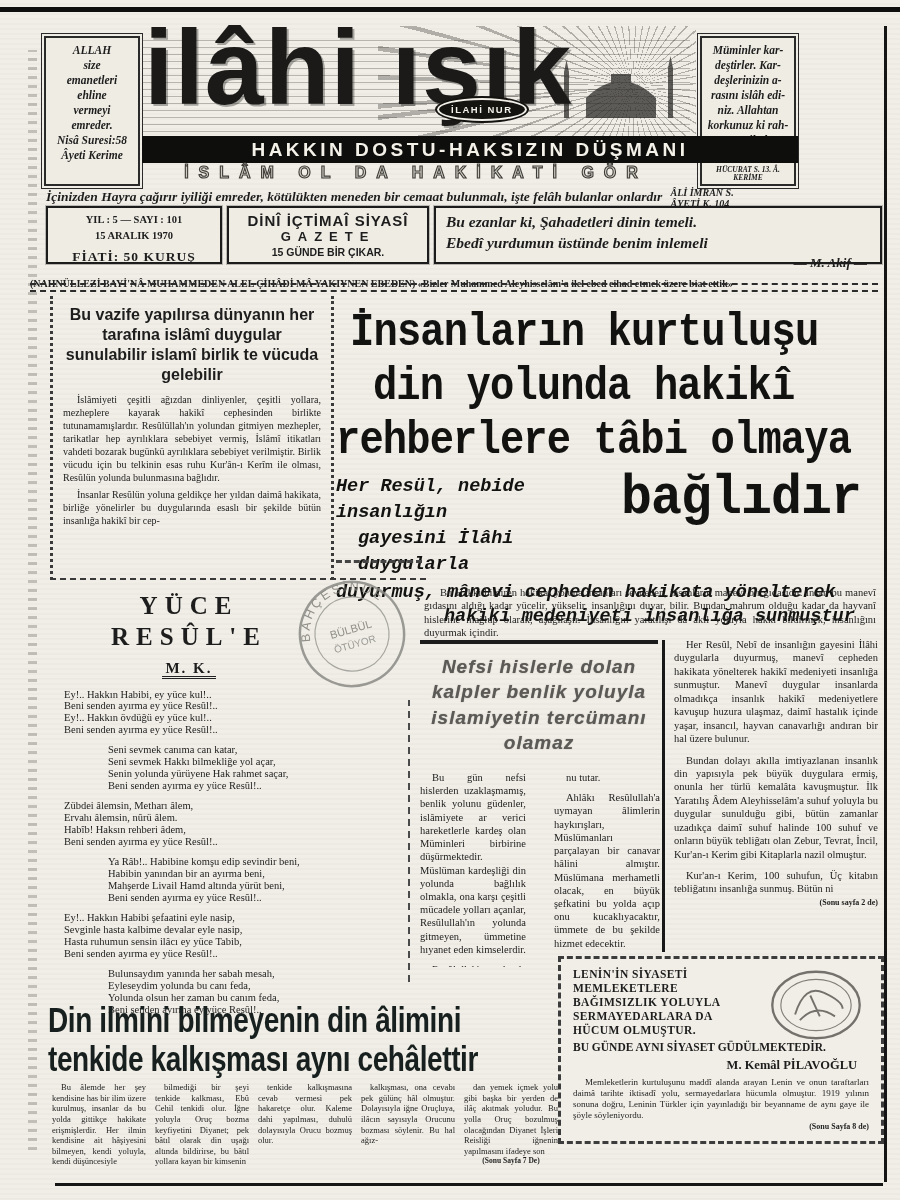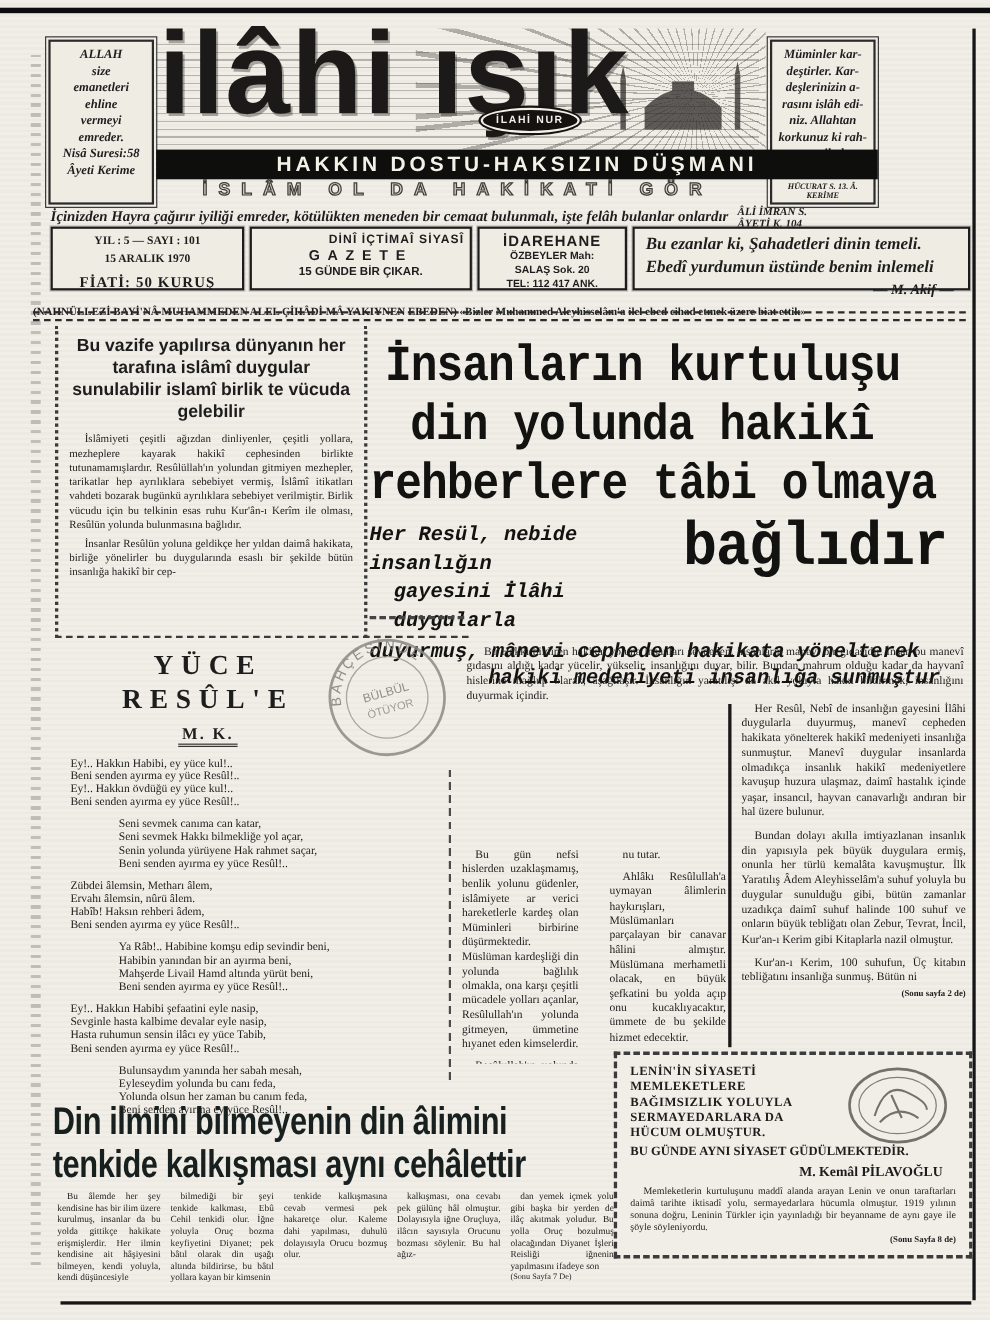--- a/index.html
+++ b/index.html
@@ -45,21 +45,21 @@
     font-weight:bold; font-size:13.5px; }
   .verse-ref { display:inline-block; font-size:10px; line-height:1.1; width:64px; white-space:normal;
     vertical-align:middle; margin-left:5px; font-style:italic; }
   
   .infobar { left:46px; top:206px; width:836px; height:58px; display:flex; }
   .infobox { border:2px solid #1c1c1c; box-shadow:0 0 0 1px rgba(28,28,28,.25); margin-right:5px;
     text-align:center; font-weight:bold; padding:4px 5px; box-sizing:border-box; background:#efece4; }
   .infobox.issue { width:176px; font-size:10.5px; line-height:1.5; }
   .infobox.issue .big { font-size:13.5px; letter-spacing:1px; margin-top:3px; }
   .infobox.gazette { width:202px; font-family:"Liberation Sans", sans-serif; }
-  .infobox.gazette .g1 { font-size:11px; letter-spacing:1px;text-align:right; }
+  .infobox.gazette .g1 { font-size:15px; letter-spacing:1px; }
   .infobox.gazette .g2 { font-size:13px; letter-spacing:7px; }
   .infobox.gazette .g3 { font-size:10.5px; margin-top:2px; }
   .infobox.office { width:136px; font-family:"Liberation Sans", sans-serif; }
   .infobox.office .t { font-size:13.5px; letter-spacing:1px; }
   .infobox.office .o { font-size:9.5px; line-height:1.35; }
   .infobox.quote { flex:1; margin-right:0; text-align:left; font-style:italic; font-size:15.5px;
     line-height:1.35; padding-left:10px; }
   .infobox.quote .attr { text-align:right; font-size:13px; padding-right:8px; }
   
   .bayat { left:30px; top:278px; width:848px; white-space:nowrap; font-size:10px; font-weight:bold; }
@@ -130,21 +130,21 @@
   .lenin .auth { text-align:right; font-size:12.5px; font-weight:bold; margin:5px 12px 4px 0; }
   .lenin .lbody { font-size:9px; line-height:1.22; text-align:justify; text-indent:12px; }
   .lenin .cont { text-align:right; font-size:8px; font-weight:bold; margin-top:1px; }
   
   .bottom-hl { left:48px; top:1000px; width:520px; font-family:"Liberation Sans", sans-serif;
     font-weight:bold; color:#17201e; }
   .bottom-hl .bl { font-size:35px; line-height:39px; letter-spacing:-.5px; white-space:nowrap;
     transform:scaleX(.8); transform-origin:left center; }
   .bottom-cols { left:52px; top:1082px; width:506px; height:102px; display:flex; gap:9px; overflow:hidden; }
   .bcol { width:94px; font-size:8.5px; line-height:1.25; text-align:justify; text-indent:9px; }
-  .bcol .cont { text-align:left; font-size:7.5px; font-weight:normal; text-indent:0; }
+  .bcol .cont { text-align:center; font-size:7.5px; font-weight:bold; text-indent:0; }
 </style>
 </head>
 <body>
 
 <div class="page">
 
   <div class="abs scan-top"></div>
   <div class="abs scan-right"></div>
   <div class="abs scan-bottom"></div>
   <div class="abs scan-smudge"></div>
@@ -199,26 +199,20 @@
     <div class="infobox issue">
       <div>YIL : 5 — SAYI : 101</div>
       <div>15 ARALIK 1970</div>
       <div class="big">FİATİ: 50 KURUŞ</div>
     </div>
     <div class="infobox gazette">
       <div class="g1">DİNÎ İÇTİMAÎ SİYASÎ</div>
       <div class="g2">GAZETE</div>
       <div class="g3">15 GÜNDE BİR ÇIKAR.</div>
     </div>
-    <div class="infobox office">
-      <div class="t">İDAREHANE</div>
-      <div class="o">ÖZBEYLER Mah:</div>
-      <div class="o">SALAŞ Sok. 20</div>
-      <div class="o">TEL: 112 417 ANK.</div>
-    </div>
     <div class="infobox quote">
       <div>Bu ezanlar ki, Şahadetleri dinin temeli.</div>
       <div>Ebedî yurdumun üstünde benim inlemeli</div>
       <div class="attr">— M. Akif —</div>
     </div>
   </div>
 
   <div class="abs bayat">
     <span>(NAHNÜLLEZİ BAYİ'NÂ MUHAMMEDEN ALEL ÇİHÂDİ MÂ YAKIYNEN EBEDEN)</span>
     <span class="tr">«Bizler Muhammed Aleyhisselâm'a ilel ebed cihad etmek üzere biat ettik»</span>
@@ -300,20 +294,26 @@
       <div>Eyleseydim yolunda bu canı feda,</div>
       <div>Yolunda olsun her zaman bu canım feda,</div>
       <div>Beni senden ayırma ey yüce Resûl!..</div>
     </div>
   </div>
 
   <div class="abs vrule-thin"></div>
   <div class="abs vrule-thick"></div>
 
   <div class="abs mid-intro">Bu Hakkı bildiren hakikat yoluna insanları sevdeden, insanların manevî bir gıdasıdır. İnsan bu manevî gıdasını aldığı kadar yücelir, yükselir, insanlığını duyar, bilir. Bundan mahrum olduğu kadar da hayvanî hislerine mağlup olarak, aşağılaşır. İnsanlığın yaratılışı da akıl yoluyla hakkı bildirmek, insanlığını duyurmak içindir.</div>
+  <div class="abs nefsi">
+    <div class="l">Nefsi hislerle dolan</div>
+    <div class="l">kalpler benlik yoluyla</div>
+    <div class="l">islamiyetin tercümanı</div>
+    <div class="l">olamaz</div>
+  </div>
   <div class="abs mid-cols">
     <div class="mcol">
       <p>Bu gün nefsi hislerden uzaklaşmamış, benlik yolunu güdenler, islâmiyete ar verici hareketlerle kardeş olan Müminleri birbirine düşürmektedir. Müslüman kardeşliği din yolunda bağlılık olmakla, ona karşı çeşitli mücadele yolları açanlar, Resûlullah'ın yolunda gitmeyen, ümmetine hıyanet eden kimselerdir.</p>
       <p>Resûlullah'ın yolunda giden bir kimse Resûlullah'ın ümmetine şefkat kanatlarını açar, onları her tehlikeden koruyarak alçak gönüllü gezer, birleştirmek yolu-</p>
     </div>
     <div class="mcol">
       <p>nu tutar.</p>
       <p>Ahlâkı Resûlullah'a uymayan âlimlerin haykırışları, Müslümanları parçalayan bir canavar hâlini almıştır. Müslümana merhametli olacak, en büyük şefkatini bu yolda açıp onu kucaklıyacaktır, ümmete de bu şekilde hizmet edecektir.</p>
       <p>Gece kuşları yarasalar gibi, nûrdan mahrum olan, güneşten müteessir olanlar riyaset</p>
 

